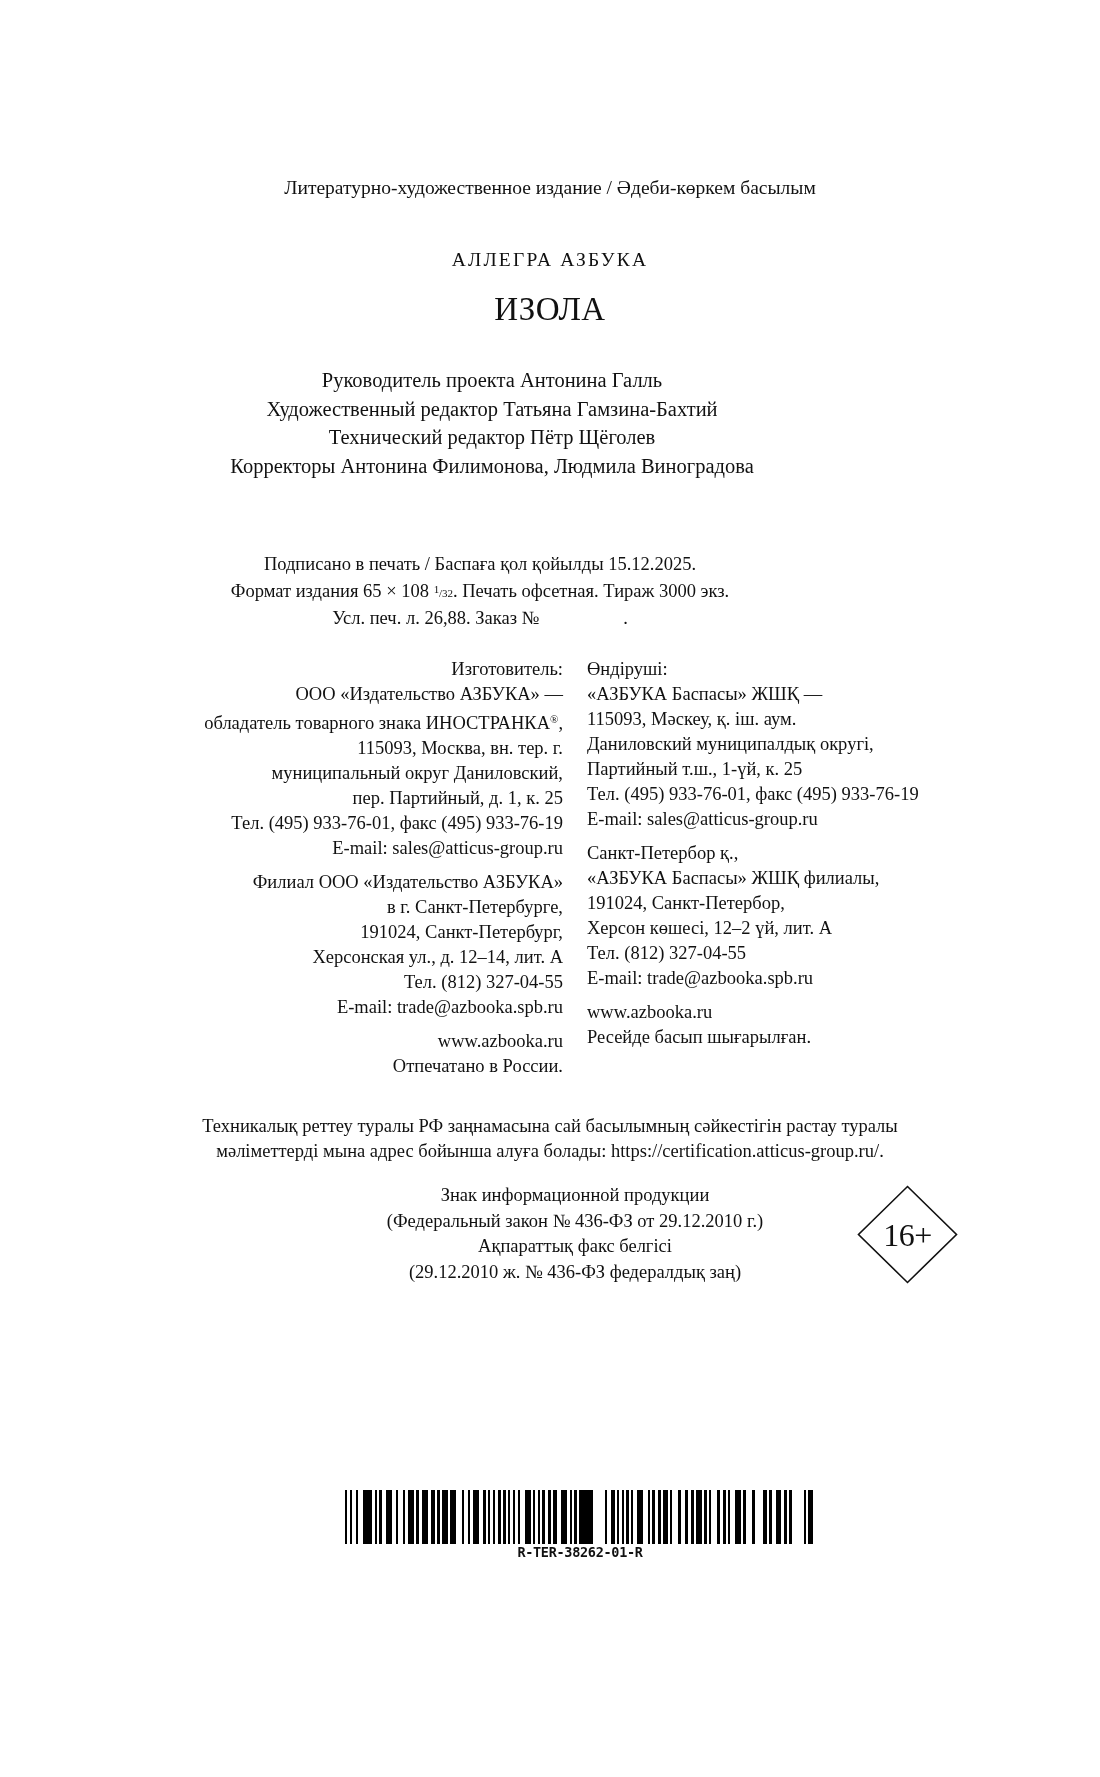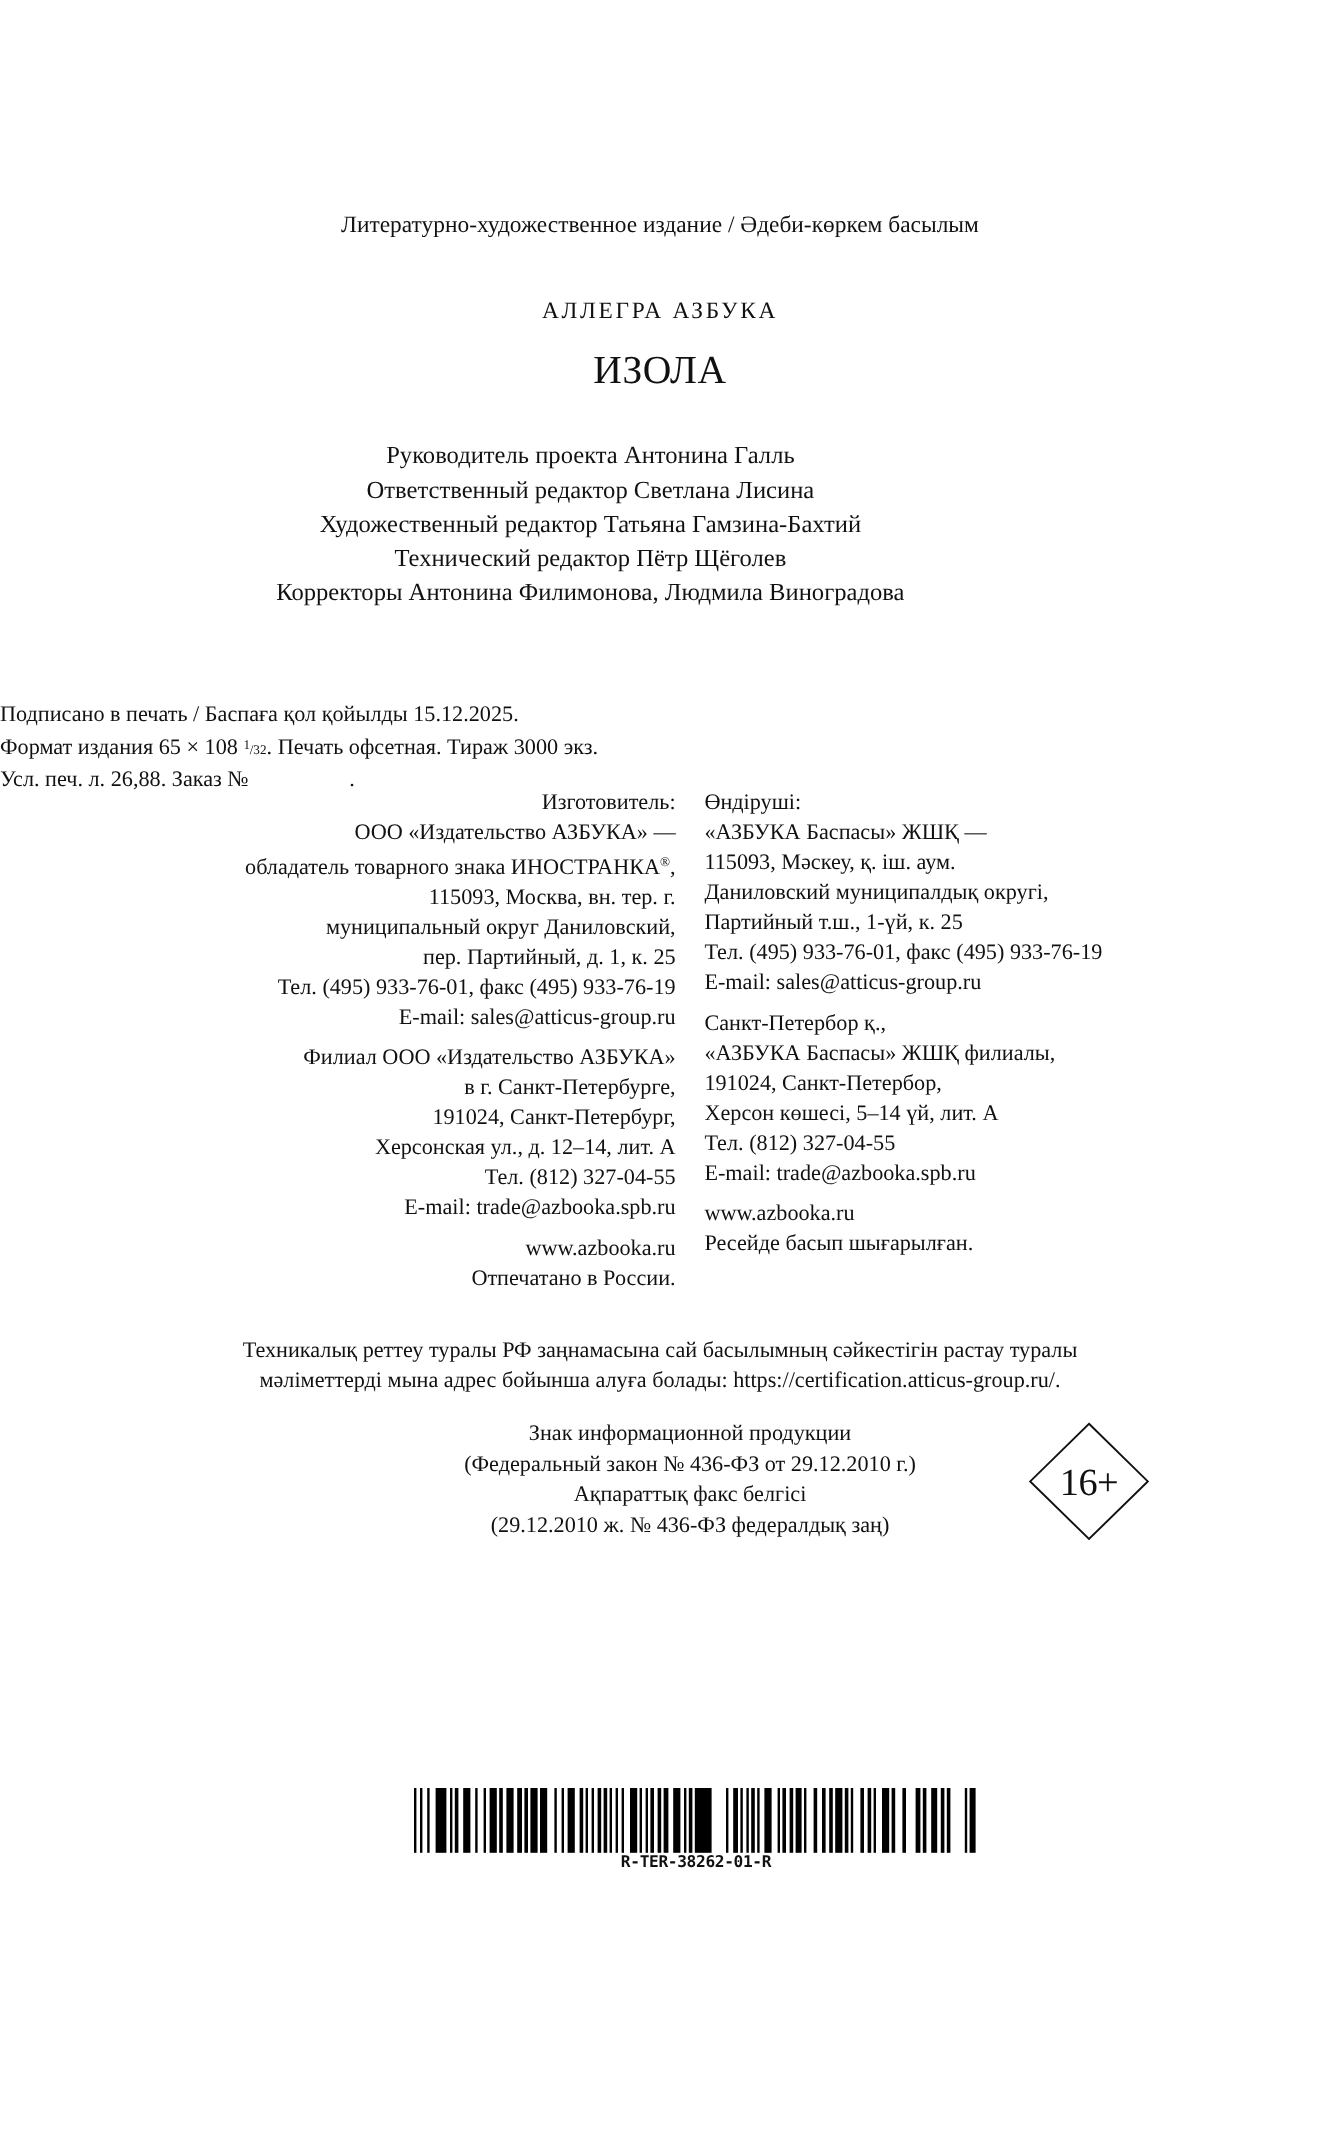--- a/index.html
+++ b/index.html
@@ -9,21 +9,21 @@
     }
     .center-line {
       position: absolute; left: 0; width: 1100px; text-align: center;
       white-space: nowrap;
     }
     .edition-type { top: 177px; font-size: 19.5px; }
     .author { top: 249px; font-size: 19.5px; letter-spacing: 2.2px; }
     .title { top: 291px; font-size: 33px; letter-spacing: 0.5px; }
     .credits { position: absolute; top: 366px; left: 0; width: 984px; text-align: center; font-size: 20.5px; line-height: 28.5px; }
     .credits div { white-space: nowrap; }
-    .print-info { position: absolute; top: 584px; left: 0; width: 960px; font-size: 18.5px; line-height: 25px; }
+    .print-info { position: absolute; top: 552px; left: 0; width: 960px; text-align: center; font-size: 18.5px; line-height: 25px; }
     .print-info div { white-space: nowrap; }
     .frac { font-size: 11px; vertical-align: 0.4em; letter-spacing: -0.3px; }
     .frac-den { font-size: 11px; }
     .order-blank { display: inline-block; width: 84px; }
 
     .cols { position: absolute; top: 657px; left: 0; width: 1100px; font-size: 18.5px; line-height: 25px; }
     .col-left { position: absolute; right: 537px; text-align: right; white-space: nowrap; }
     .col-right { position: absolute; left: 587px; text-align: left; white-space: nowrap; }
     .block { margin-bottom: 9px; }
     .reg { font-size: 11px; vertical-align: 0.55em; }
@@ -46,21 +46,20 @@
 <body>
 
 <div>
 
   <div class="center-line edition-type">Литературно-художественное издание / Әдеби-көркем басылым</div>
   <div class="center-line author">АЛЛЕГРА АЗБУКА</div>
   <div class="center-line title">ИЗОЛА</div>
 
   <div class="credits">
     <div>Руководитель проекта Антонина Галль</div>
-    <div>Ответственный редактор Светлана Лисина</div>
     <div>Художественный редактор Татьяна Гамзина-Бахтий</div>
     <div>Технический редактор Пётр Щёголев</div>
     <div>Корректоры Антонина Филимонова, Людмила Виноградова</div>
   </div>
 
   <div class="print-info">
     <div>Подписано в печать / Баспаға қол қойылды 15.12.2025.</div>
     <div><span>Формат издания 65 × 108 </span><span class="frac">1</span><span class="frac-den">/</span><span class="frac-den">32</span><span>. Печать офсетная. Тираж 3000 экз.</span></div>
     <div><span>Усл. печ. л. 26,88. Заказ №</span><span class="order-blank"></span><span>.</span></div>
   </div>
@@ -98,21 +97,21 @@
         <div>115093, Мәскеу, қ. іш. аум.</div>
         <div>Даниловский муниципалдық округі,</div>
         <div>Партийный т.ш., 1-үй, к. 25</div>
         <div>Тел. (495) 933-76-01, факс (495) 933-76-19</div>
         <div>E-mail: sales@atticus-group.ru</div>
       </div>
       <div class="block">
         <div>Санкт-Петербор қ.,</div>
         <div>«АЗБУКА Баспасы» ЖШҚ филиалы,</div>
         <div>191024, Санкт-Петербор,</div>
-        <div>Херсон көшесі, 5–14 үй, лит. А</div>
+        <div>Херсон көшесі, 12–2 үй, лит. А</div>
         <div>Тел. (812) 327-04-55</div>
         <div>E-mail: trade@azbooka.spb.ru</div>
       </div>
       <div>
         <div>www.azbooka.ru</div>
         <div>Ресейде басып шығарылған.</div>
       </div>
     </div>
   </div>
 

